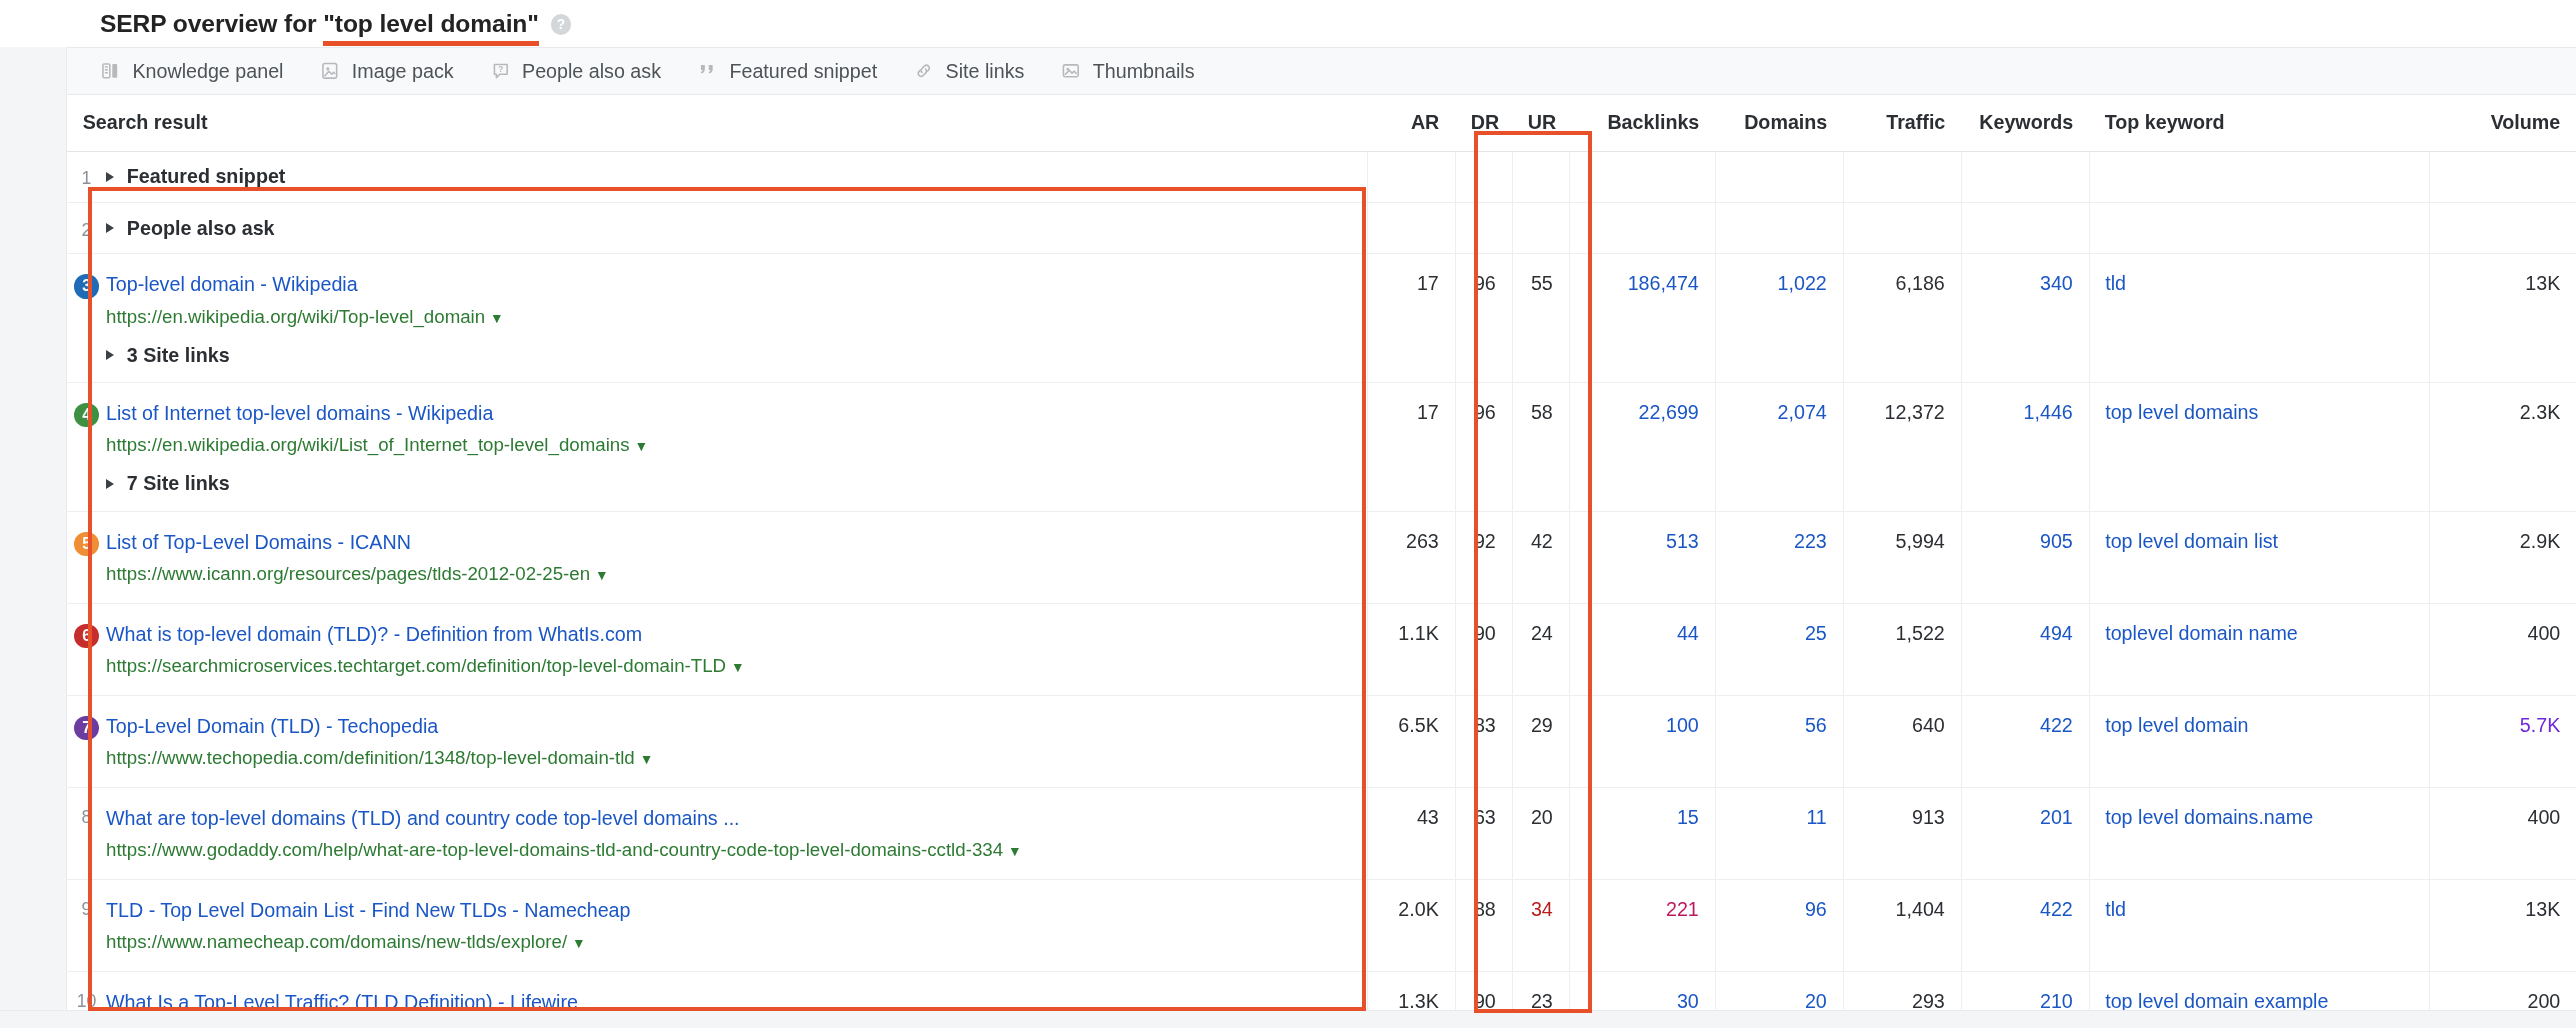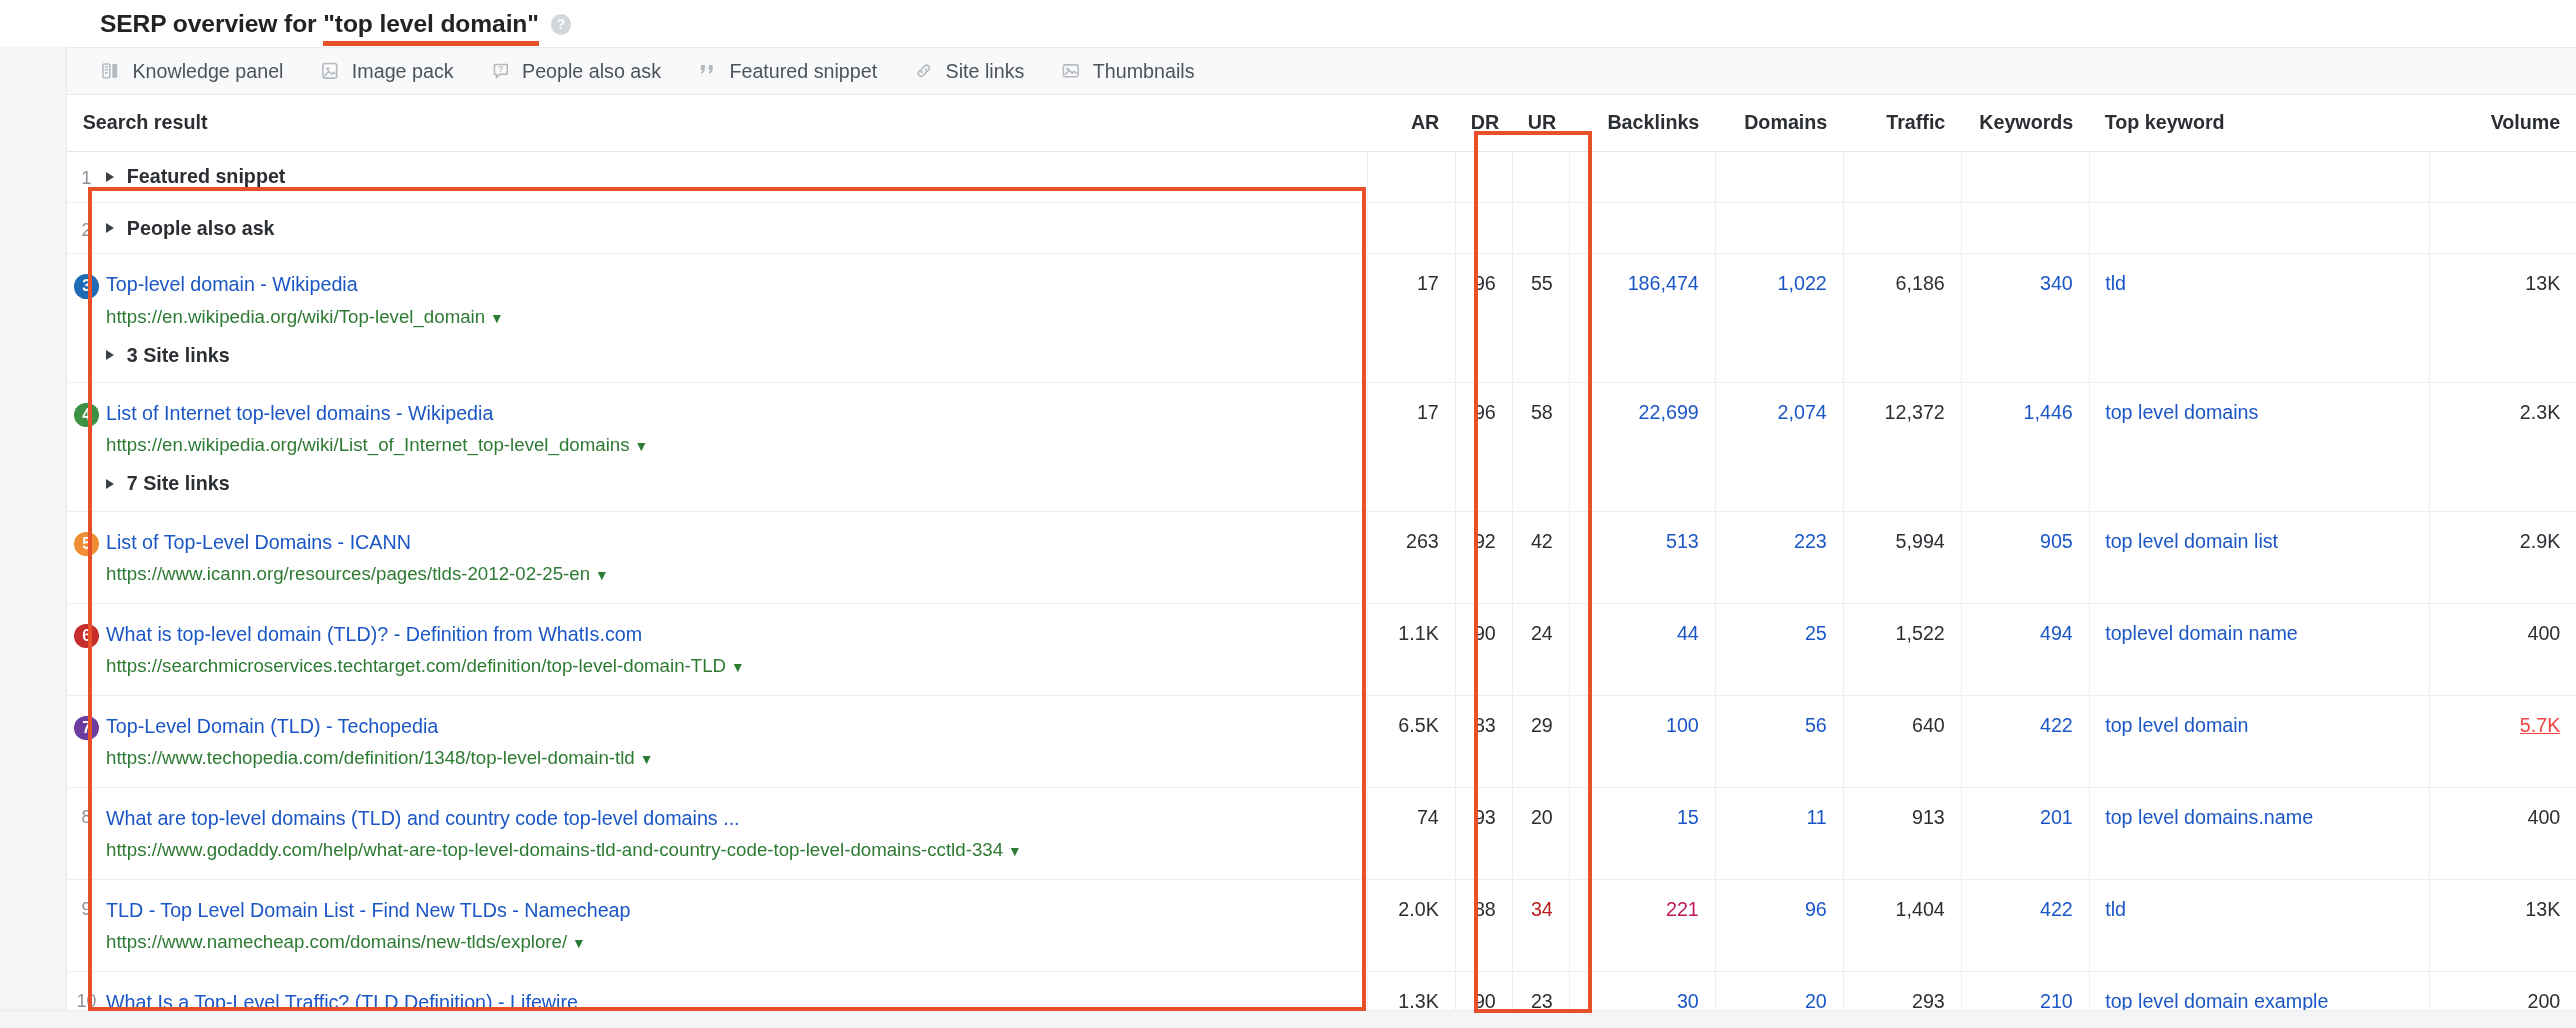--- a/index.html
+++ b/index.html
@@ -430,34 +430,34 @@
             </div>
           </td>
           <td class="num" style="color: rgb(43, 47, 51);">6.5K</td>
           <td class="num" style="color: rgb(43, 47, 51);">83</td>
           <td class="num" style="color: rgb(43, 47, 51);">29</td>
           <td class="num" style="color: rgb(26, 86, 197);">100</td>
           <td class="num" style="color: rgb(26, 86, 197);">56</td>
           <td class="num" style="color: rgb(43, 47, 51);">640</td>
           <td class="num" style="color: rgb(26, 86, 197);">422</td>
           <td class="kw" style="color: rgb(26, 86, 197);">top level domain</td>
-          <td class="num" style="color: #ef4444; text-decoration: underline;">5.7K</td>
+          <td class="num" style="color: #6d28d9;">5.7K</td>
         </tr>
         <tr>
           <td class="res">
             <div class="res-wrap">
               <div class="pos">8</div>
               <div class="res-body">
                 <div class="res-title">What are top-level domains (TLD) and country code top-level domains ...</div>
                 <div class="res-url"><span>https://www.godaddy.com/help/what-are-top-level-domains-tld-and-country-code-top-level-domains-cctld-334</span><span class="url-caret">▼</span></div>
               </div>
             </div>
           </td>
-          <td class="num" style="color: rgb(43, 47, 51);">74</td>
-          <td class="num" style="color: rgb(43, 47, 51);">93</td>
+          <td class="num" style="color: rgb(43, 47, 51);">43</td>
+          <td class="num" style="color: rgb(43, 47, 51);">63</td>
           <td class="num" style="color: rgb(43, 47, 51);">20</td>
           <td class="num" style="color: rgb(26, 86, 197);">15</td>
           <td class="num" style="color: rgb(26, 86, 197);">11</td>
           <td class="num" style="color: rgb(43, 47, 51);">913</td>
           <td class="num" style="color: rgb(26, 86, 197);">201</td>
           <td class="kw" style="color: rgb(26, 86, 197);">top level domains.name</td>
           <td class="num" style="color: rgb(43, 47, 51);">400</td>
         </tr>
         <tr>
           <td class="res">

